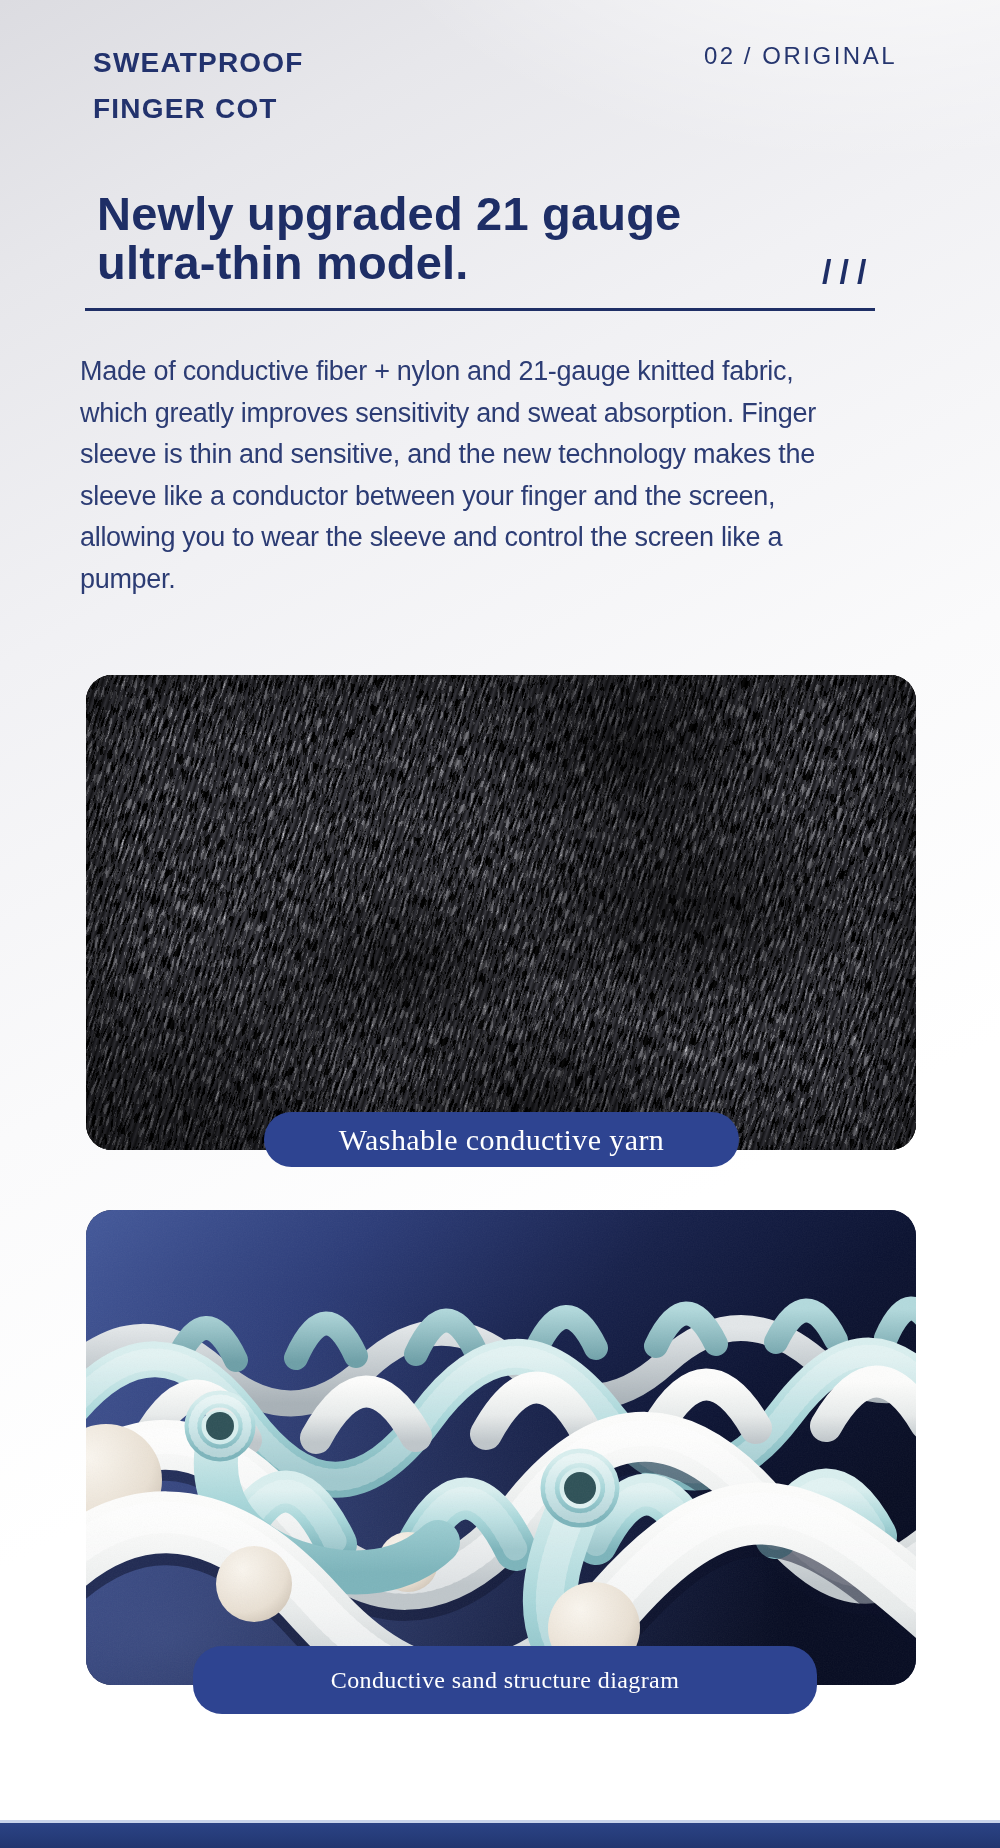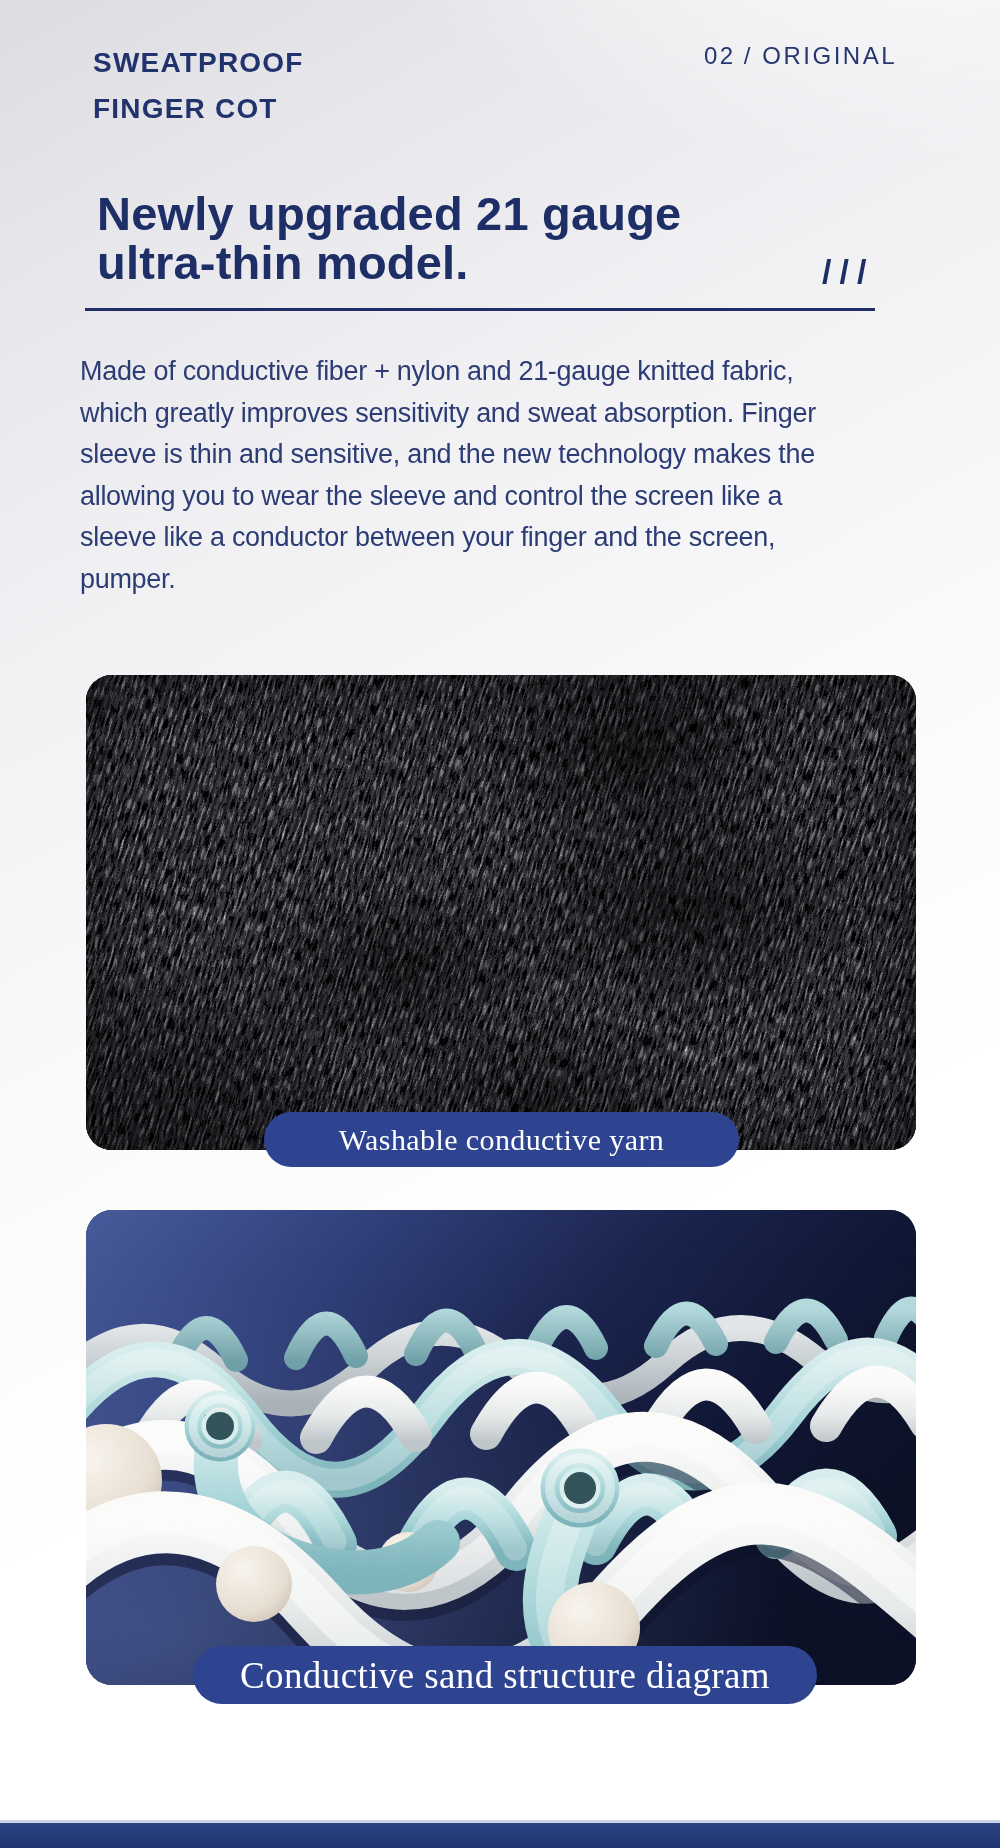--- a/index.html
+++ b/index.html
@@ -46,21 +46,21 @@
       radial-gradient(220px 140px at 38% 62%, rgba(0,0,0,0.45), rgba(0,0,0,0) 70%),
       radial-gradient(320px 200px at 12% 88%, rgba(0,0,0,0.4), rgba(0,0,0,0) 70%),
       radial-gradient(260px 160px at 55% 92%, rgba(0,0,0,0.45), rgba(0,0,0,0) 70%);
     box-shadow:inset 0 0 70px rgba(0,0,0,0.55);
   }
   
   .pill{position:absolute;display:flex;align-items:center;justify-content:center;
         background:#2e4491;color:#ffffff;border-radius:29px;
         font-weight:400;letter-spacing:0.4px;font-family:Liberation Serif, serif;}
   .pill-1{left:264px;top:1112px;width:475px;height:55px;font-size:30px;}
-  .pill-2{left:193px;top:1646px;width:624px;height:58px;font-size:37px;}
+  .pill-2{left:193px;top:1646px;width:624px;height:68px;font-size:24px;}
   
   .footer-line{position:absolute;left:0;top:1820px;width:1000px;height:3px;background:#c9d4ea;}
   .footer-bar{position:absolute;left:0;top:1823px;width:1000px;height:25px;
               background:linear-gradient(180deg,#2c4384 0%, #263c7a 55%, #22366f 100%);}
 </style>
 </head>
 <body>
 
 <div class="page">
 
@@ -78,22 +78,22 @@
     <div>Newly upgraded 21 gauge</div>
     <div>ultra-thin model.</div>
   </h1>
   <div class="slashes">///</div>
   <div class="rule"></div>
 
   <div class="desc">
     <div>Made of conductive fiber + nylon and 21-gauge knitted fabric,</div>
     <div>which greatly improves sensitivity and sweat absorption. Finger</div>
     <div>sleeve is thin and sensitive, and the new technology makes the</div>
+    <div>sleeve like a conductor between your finger and the screen,</div>
     <div>allowing you to wear the sleeve and control the screen like a</div>
-    <div>sleeve like a conductor between your finger and the screen,</div>
     <div>pumper.</div>
   </div>
 
   <figure class="card card-fabric">
     <svg viewBox="0 0 830 475" preserveAspectRatio="none">
       <defs>
         <filter id="knit" x="-30%" y="-30%" width="160%" height="160%">
           <feTurbulence type="fractalNoise" baseFrequency="0.5 0.07" numOctaves="2" seed="9"></feTurbulence>
           <feColorMatrix type="saturate" values="0"></feColorMatrix>
           <feComponentTransfer>

